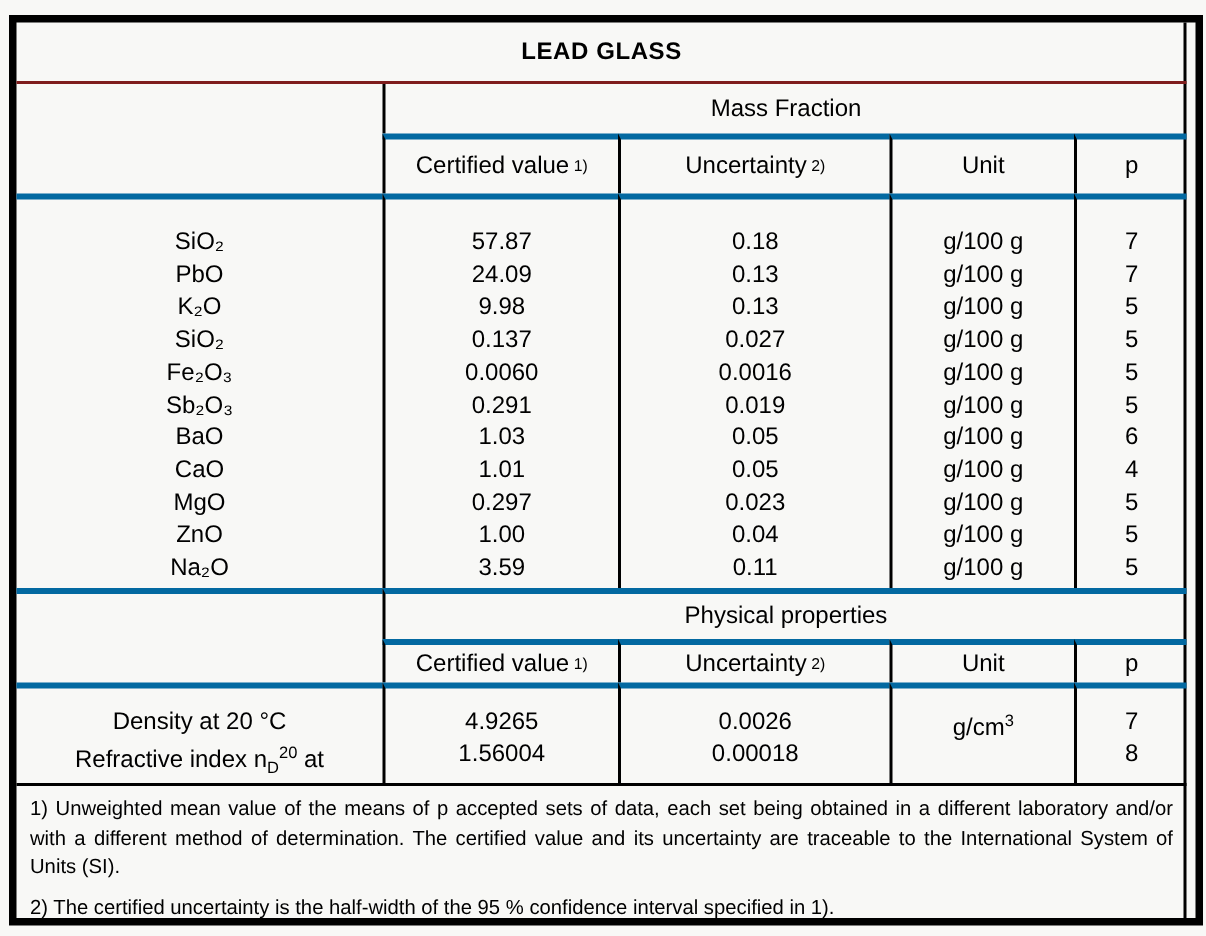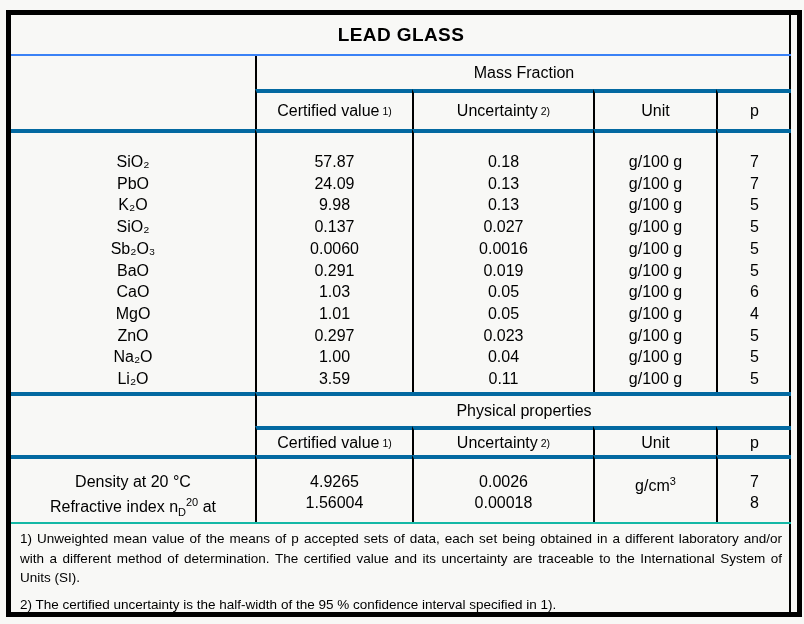--- a/index.html
+++ b/index.html
@@ -26,22 +26,22 @@
     grid-template-rows: 41px 33px 40px 263px 34px 29px 67px auto;
     border-right: 2px solid #000;
   }
   .cell { overflow: hidden; }
   .bl { border-left: 2px solid #000; }
   .bt { border-top: 4px solid #0369a1; }
   .center-flex { display: flex; align-items: center; justify-content: center; }
 
   .title-cell {
     grid-area: 1 / 1 / 2 / 6;
-    border-bottom: 2px solid #3b82f6;
-    font-size: 19px; font-weight: bold; letter-spacing: 0.4px;
+    border-bottom: 2px solid #7f1d1d;
+    font-size: 16px; font-weight: bold; letter-spacing: 0.4px;
   }
   .corner-mass  { grid-area: 2 / 1 / 4 / 2; }
   .mf-head      { grid-area: 2 / 2 / 3 / 6; font-size: 16px; }
   .h1-cert { grid-area: 3 / 2 / 4 / 3; }
   .h1-unc  { grid-area: 3 / 3 / 4 / 4; }
   .h1-unit { grid-area: 3 / 4 / 4 / 5; }
   .h1-p    { grid-area: 3 / 5 / 4 / 6; }
   .col-head { font-size: 16px; }
   .col-head sup { font-size: 10.5px; margin-left: 3px; vertical-align: 6px; }
 
@@ -66,21 +66,21 @@
   .p-unit  { grid-area: 7 / 4 / 8 / 5; }
   .p-p     { grid-area: 7 / 5 / 8 / 6; }
   .physcol { text-align: center; font-size: 16px; padding-top: 12px; }
   .physcol .dl { line-height: 21px; min-height: 21px; }
   .p-label sub { font-size: 11px; vertical-align: -4px; }
   .p-label sup { font-size: 11px; vertical-align: 6px; }
   .p-unit sup  { font-size: 11px; vertical-align: 6px; }
 
   .foot {
     grid-area: 8 / 1 / 9 / 6;
-    border-top: 2px solid #14b8a6;
+    border-top: 2px solid #000000;
     padding: 5px 9px 0 9px;
     font-size: 13.5px;
     line-height: 19.5px;
   }
   .foot .note1 { text-align: justify; }
   .foot .note2 { margin-top: 7px; }
 </style>
 </head>
 <body>
 
@@ -102,20 +102,21 @@
     </div>
     <div class="cell h1-unit bl bt col-head center-flex">Unit</div>
     <div class="cell h1-p bl bt col-head center-flex">p</div>
 
     <div class="cell d-comp bt datacol">
 
     <div class="dl">SiO₂</div>
         <div class="dl">PbO</div>
         <div class="dl">K₂O</div>
         <div class="dl">SiO₂</div>
+        <div class="dl">Fe₂O₃</div>
         <div class="dl">Sb₂O₃</div>
         <div class="dl">BaO</div>
         <div class="dl">CaO</div>
         <div class="dl">MgO</div>
         <div class="dl">ZnO</div>
         <div class="dl">Na₂O</div>
         <div class="dl">Li₂O</div>
       </div>
     <div class="cell d-val bl bt datacol">
 

